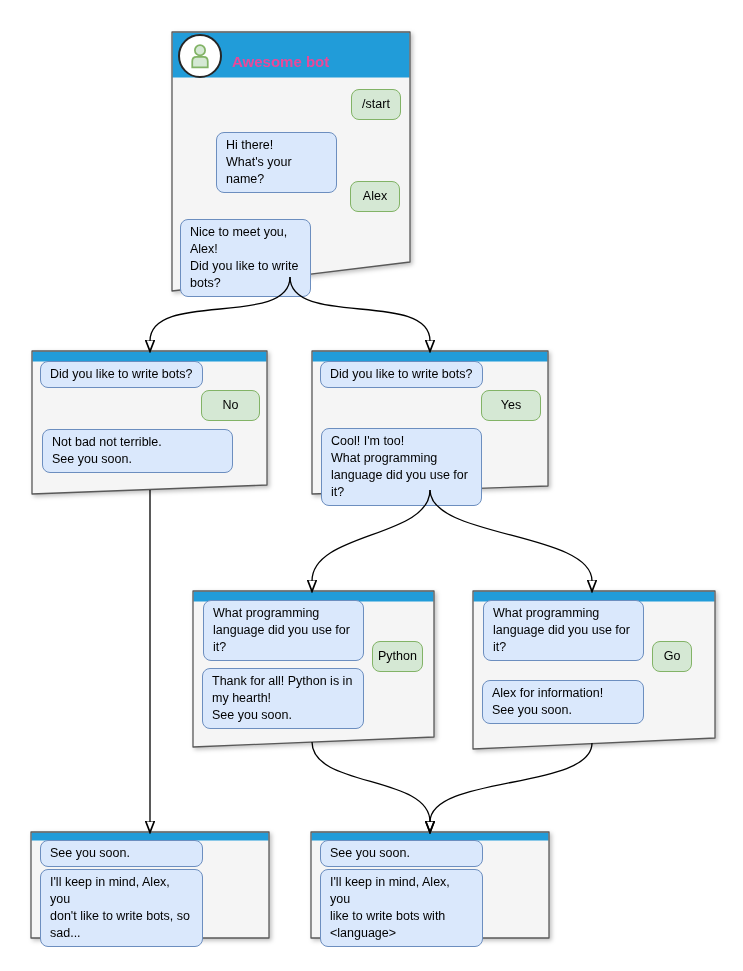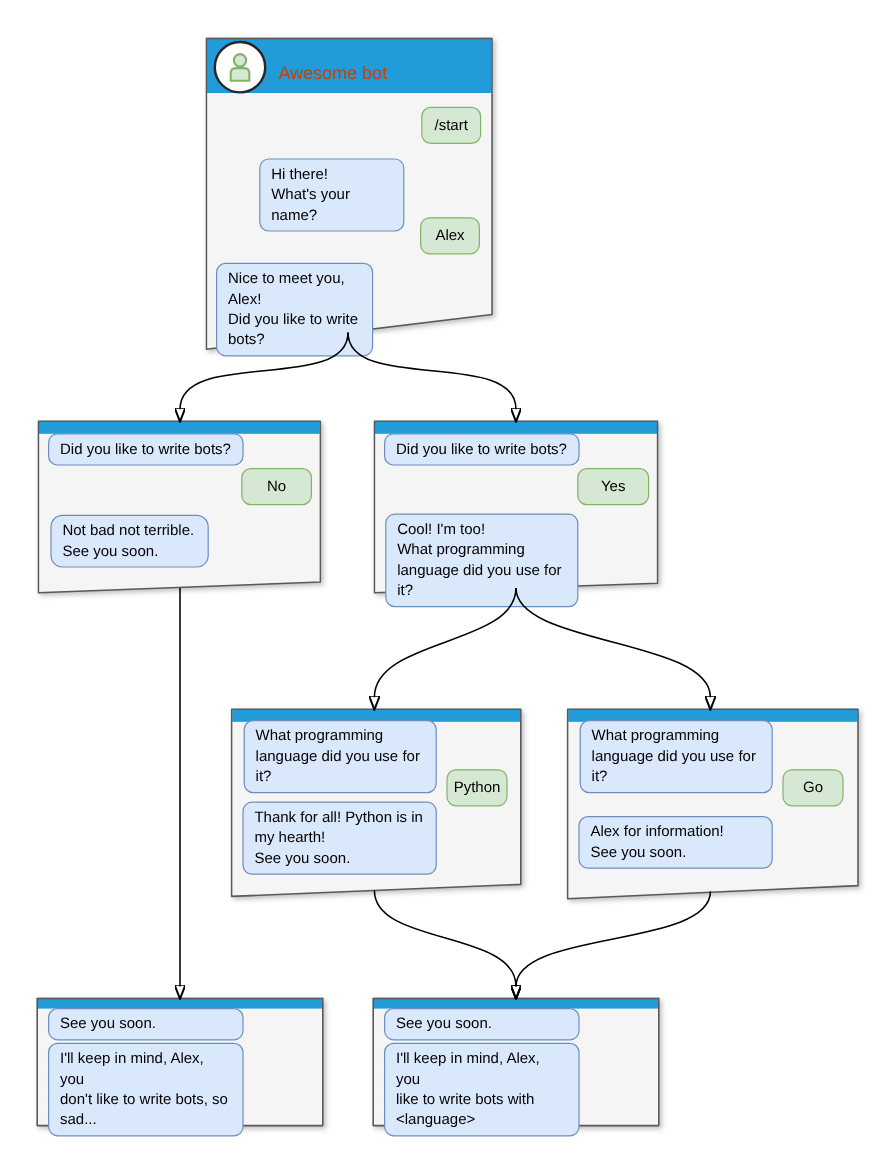--- a/index.html
+++ b/index.html
@@ -17,21 +17,21 @@
   .frame .bar-shape { fill: #219CD9; }
   .frame .outline-shape { fill: none; stroke: #595959; stroke-width: 1.3; stroke-linejoin: round; }
   .titlebar { position: absolute; left: 0; top: 0; height: 46px; width: 100%; display: flex; align-items: center; }
   .avatar {
     position: absolute; left: 7px; top: 3px;
     width: 40px; height: 40px; border-radius: 50%;
     background: #ffffff; border: 2px solid #262626;
     display: flex; align-items: center; justify-content: center;
   }
   .window-title { position: absolute; left: 61px; top: 0; height: 60px; display: flex; align-items: center;
-    color: #c2410c; font-size: 15px; font-weight: normal; }
+    color: #ec4899; font-size: 15px; font-weight: bold; }
   .bubble {
     position: absolute; box-sizing: border-box;
     border-radius: 8px; font-size: 12.5px; line-height: 1.36;
     color: #000000; white-space: pre-line;
   }
   .bubble.bot { background: #DAE8FC; border: 1px solid #6C8EBF; padding: 4px 9px; text-align: left; }
   .bubble.user { background: #D5E8D4; border: 1px solid #82B366; padding: 6px 3px; text-align: center; }
   .edges { position: absolute; left: 0; top: 0; z-index: 5; pointer-events: none; }
   .edges path { fill: none; stroke: #000000; stroke-width: 1.3; }
 </style>
@@ -64,21 +64,21 @@
   </div>
 
   <div class="window" style="left:31px; top:350px; width:237px; height:145px;">
     <svg class="frame" width="237" height="148">
       <polygon class="body-shape" points="1,1 236,1 236,135 1,144"></polygon>
       <rect class="bar-shape" x="1.5" y="1.5" width="234" height="10"></rect>
       <polygon class="outline-shape" points="1,1 236,1 236,135 1,144"></polygon>
     </svg>
     <div class="bubble bot" style="left:9px; top:11px; width:163px;">Did you like to write bots?</div>
     <div class="bubble user" style="left:170px; top:40px; width:59px;">No</div>
-    <div class="bubble bot" style="left:11px; top:79px; width:132px;border-radius:10px;">Not bad not terrible.
+    <div class="bubble bot" style="left:11px; top:79px; width:191px;">Not bad not terrible.
 See you soon.</div>
   </div>
 
   <div class="window" style="left:311px; top:350px; width:238px; height:145px;">
     <svg class="frame" width="238" height="148">
       <polygon class="body-shape" points="1,1 237,1 237,136 1,144"></polygon>
       <rect class="bar-shape" x="1.5" y="1.5" width="235" height="10"></rect>
       <polygon class="outline-shape" points="1,1 237,1 237,136 1,144"></polygon>
     </svg>
     <div class="bubble bot" style="left:9px; top:11px; width:163px;">Did you like to write bots?</div>
@@ -103,21 +103,21 @@
   </div>
 
   <div class="window" style="left:472px; top:590px; width:244px; height:160px;">
     <svg class="frame" width="244" height="163">
       <polygon class="body-shape" points="1,1 243,1 243,148 1,159"></polygon>
       <rect class="bar-shape" x="1.5" y="1.5" width="241" height="10"></rect>
       <polygon class="outline-shape" points="1,1 243,1 243,148 1,159"></polygon>
     </svg>
     <div class="bubble bot" style="left:11px; top:10px; width:161px;">What programming
 language did you use for it?</div>
-    <div class="bubble user" style="left:180px; top:51px; width:51px;">Go</div>
+    <div class="bubble user" style="left:180px; top:51px; width:40px;">Go</div>
     <div class="bubble bot" style="left:10px; top:90px; width:162px;">Alex for information!
 See you soon.</div>
   </div>
 
   <div class="window" style="left:30px; top:831px; width:240px; height:108px;">
     <svg class="frame" width="240" height="111">
       <polygon class="body-shape" points="1,1 239,1 239,107 1,107"></polygon>
       <rect class="bar-shape" x="1.5" y="1.5" width="237" height="8"></rect>
       <polygon class="outline-shape" points="1,1 239,1 239,107 1,107"></polygon>
     </svg>

